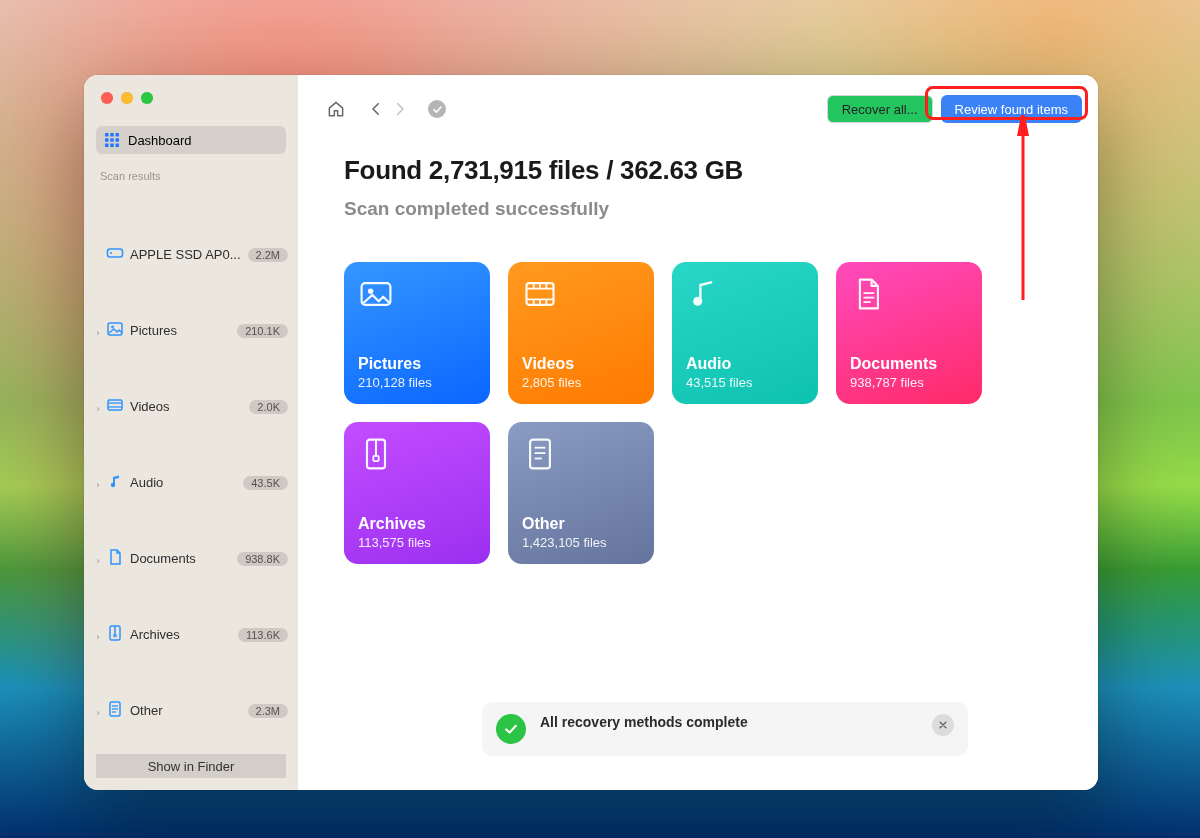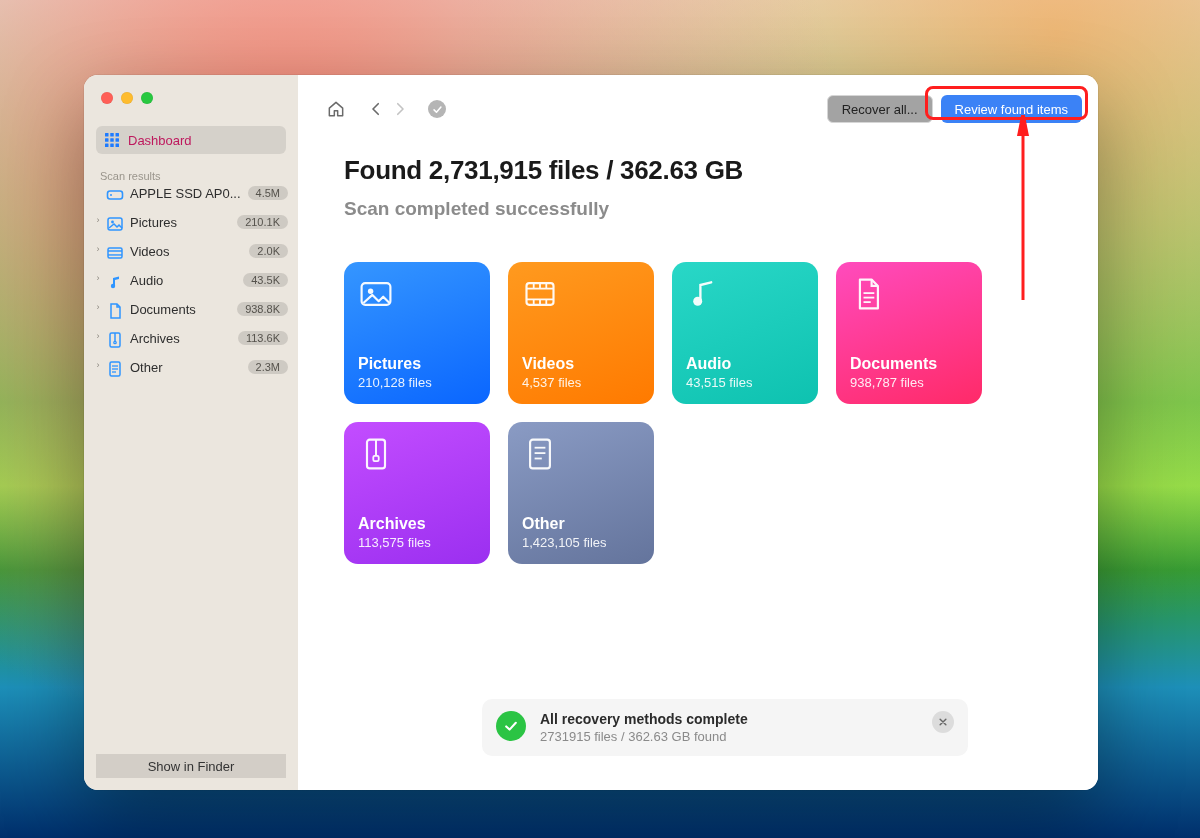--- a/index.html
+++ b/index.html
@@ -48,34 +48,35 @@
     margin: 22px 12px 10px 12px;
     height: 28px;
     background: rgba(0,0,0,0.09);
     border-radius: 6px;
     display:flex; align-items:center;
     padding: 0 8px;
     cursor: pointer;
   }
   .grid-icon { width:16px; height:16px; margin-right:8px; }
   .grid-icon svg { display:block; }
-  .dashboard-label { font-size:13px; color:#be185d; }
+  .dashboard-label { font-size:13px; color:#000000; }
 
   .section-label {
     font-size: 11px; color: #9a958c;
     padding: 6px 0 4px 16px;
   }
 
   .side-list { flex: 1 1 auto; }
   .side-item {
-    display:flex; align-items:flex-start;
+    display:flex; align-items:flex-end;
     height: 29px;
     padding: 0 10px 0 8px;
     cursor: pointer;
     user-select: none;
+    margin-top: 47px;
   }
   .side-item .disclosure {
     width: 12px; display:flex; justify-content:center;
     color:#8b867e;
     font-size: 9px;
   }
   .side-item.no-disclosure .disclosure { visibility:hidden; }
   .side-item .icon { width:18px; height:18px; margin: 0 6px 0 2px; display:flex; align-items:center; justify-content:center; }
   .side-item .label { font-size:13px; color:#2e2e2e; flex: 1 1 auto; white-space:nowrap; overflow:hidden; text-overflow:ellipsis; }
   .side-item .badge {
@@ -118,21 +119,21 @@
     display:flex;align-items:center;justify-content:center;
     margin-left: 16px;
   }
   .status-dot svg { display:block; }
   .toolbar-spacer { flex:1 1 auto; }
   .btn {
     height: 28px; border-radius: 6px; font-size:13px;
     padding: 0 14px; cursor:pointer; border:none;
     display:inline-flex; align-items:center;
   }
-  .btn-secondary { background:#a3a3a3; border:1px solid #d6d6d6; color:#222; margin-right:8px;}
+  .btn-secondary { background:#22c55e; border:1px solid #d6d6d6; color:#222; margin-right:8px;}
   .btn-primary   { background:#3b82f6; color:#fff; }
   .highlight-ring {
     position:absolute;
     border: 3px solid #ff1e1e;
     border-radius: 8px;
     pointer-events:none;
   }
 
   .headline { padding: 26px 0 0 46px; }
   .headline h1 { font-size: 26px; font-weight: 700; color:#1a1a1a; letter-spacing: -0.3px;}
@@ -235,21 +236,21 @@
 
       <div class="side-item no-disclosure">
         <span class="disclosure">›</span>
         <span class="icon">
           <svg viewBox="0 0 18 18" width="18" height="18">
               <rect x="1.5" y="5" width="15" height="8" rx="2.5" fill="none" stroke="#2f95ff" stroke-width="1.6"></rect>
               <circle cx="5" cy="9" r="1" fill="#2f95ff"></circle>
             </svg>
         </span>
         <span class="label">APPLE SSD AP0...</span>
-        <span class="badge">4.5M</span>
+        <span class="badge">2.2M</span>
       </div>
 
       <div class="side-item">
         <span class="disclosure">›</span>
         <span class="icon">
           <svg viewBox="0 0 18 18" width="18" height="18">
               <rect x="2" y="3" width="14" height="12" rx="2" fill="none" stroke="#2f95ff" stroke-width="1.5"></rect>
               <circle cx="6.5" cy="7" r="1.4" fill="#2f95ff"></circle>
               <path d="M3 13 L8 9 L11 12 L13 10 L16 13" fill="none" stroke="#2f95ff" stroke-width="1.5"></path>
             </svg>
@@ -384,21 +385,21 @@
               <line x1="5" y1="26" x2="35" y2="26" stroke="#fff" stroke-width="2"></line>
               <line x1="13" y1="8" x2="13" y2="14" stroke="#fff" stroke-width="2"></line>
               <line x1="20" y1="8" x2="20" y2="14" stroke="#fff" stroke-width="2"></line>
               <line x1="27" y1="8" x2="27" y2="14" stroke="#fff" stroke-width="2"></line>
               <line x1="13" y1="26" x2="13" y2="32" stroke="#fff" stroke-width="2"></line>
               <line x1="20" y1="26" x2="20" y2="32" stroke="#fff" stroke-width="2"></line>
               <line x1="27" y1="26" x2="27" y2="32" stroke="#fff" stroke-width="2"></line>
             </svg>
         </div>
         <div class="title">Videos</div>
-        <div class="count">4,537 files</div>
+        <div class="count">2,805 files</div>
       </div>
 
       <div class="card c-audio">
         <div class="ci">
           <svg viewBox="0 0 40 40" width="36" height="36">
               <path d="M16 28 V10 L28 7" fill="none" stroke="#fff" stroke-width="2.6" stroke-linecap="round"></path>
               <circle cx="13" cy="28" r="5" fill="#fff"></circle>
             </svg>
         </div>
         <div class="title">Audio</div>
@@ -446,21 +447,20 @@
     </div>
 
     <div class="toast">
       <div class="check">
         <svg viewBox="0 0 20 20" width="16" height="16">
             <path d="M4 10.5 L8.2 14.5 L16 6" fill="none" stroke="#fff" stroke-width="2.6" stroke-linecap="round" stroke-linejoin="round"></path>
           </svg>
       </div>
       <div class="texts">
         <div class="t1">All recovery methods complete</div>
-        <div class="t2">2731915 files / 362.63 GB found</div>
       </div>
       <div class="close">
         <svg viewBox="0 0 14 14" width="10" height="10">
             <path d="M3 3 L11 11 M11 3 L3 11" stroke="#666" stroke-width="2" stroke-linecap="round"></path>
           </svg>
       </div>
     </div>
 
     <svg class="arrow" style="right:60px; top:40px;" width="30" height="190">
       <defs>

